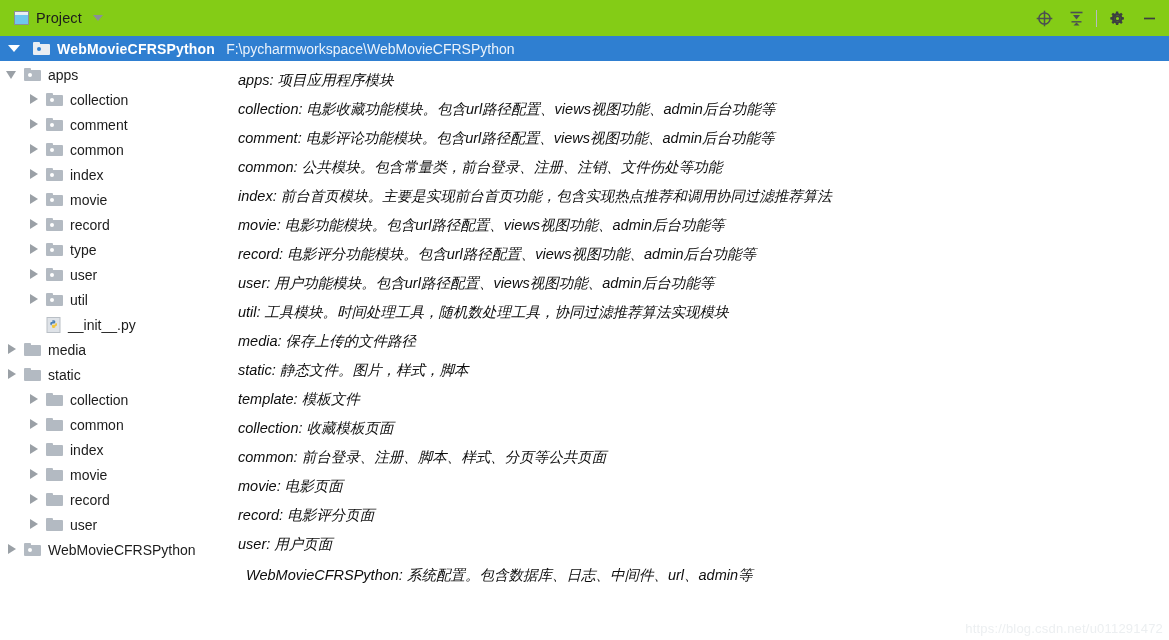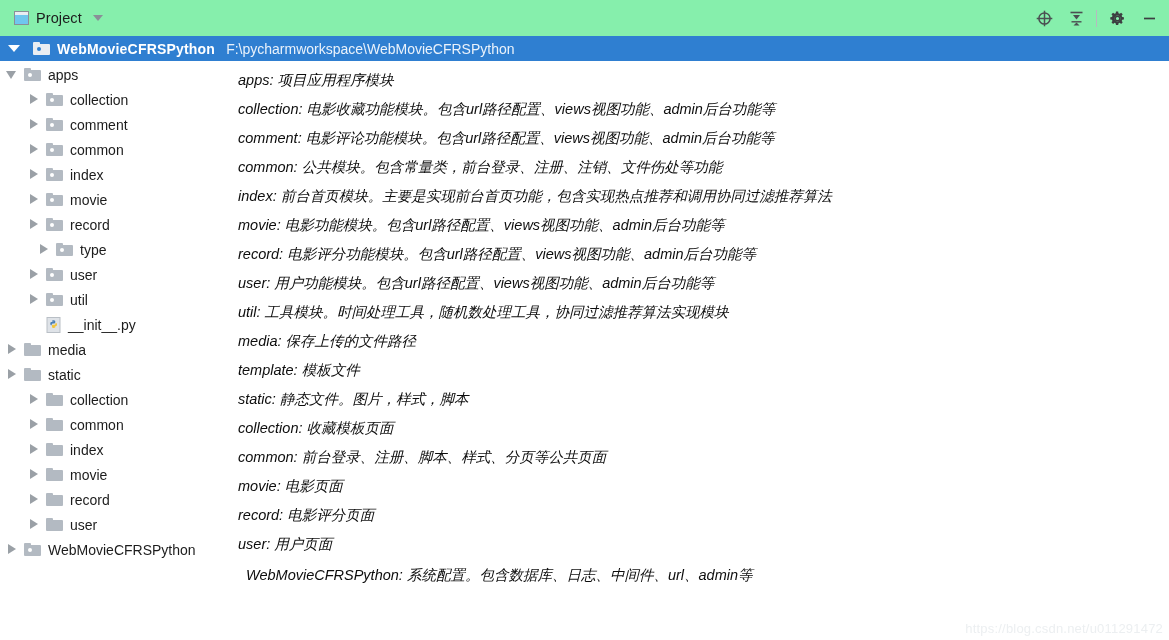--- a/index.html
+++ b/index.html
@@ -12,21 +12,21 @@
     height: 640px;
     overflow: hidden;
     font-family: "Liberation Sans", "DejaVu Sans", sans-serif;
     -webkit-font-smoothing: antialiased;
     position: relative;
   }
 
   
   .toolbar {
     height: 36px;
-    background: #86efac;
+    background: #84cc16;
     display: flex;
     align-items: center;
     position: relative;
     box-sizing: border-box;
   }
   .tool-tab {
     display: flex;
     align-items: center;
     gap: 7px;
     padding-left: 14px;
@@ -338,21 +338,21 @@
         <span class="lbl">movie</span>
       </div>
       <div class="row" style="padding-left: 28px;">
         <span class="arrow right"></span>
         <span class="fld dot">
           <span class="tab"></span>
           <span class="body"></span>
         </span>
         <span class="lbl">record</span>
       </div>
-      <div class="row" style="padding-left: 28px; margin-left: 10px;">
+      <div class="row" style="padding-left: 28px;">
         <span class="arrow right"></span>
         <span class="fld dot">
           <span class="tab"></span>
           <span class="body"></span>
         </span>
         <span class="lbl">type</span>
       </div>
       <div class="row" style="padding-left: 28px;">
         <span class="arrow right"></span>
         <span class="fld dot">
@@ -456,22 +456,22 @@
       <div class="desc">apps:  项目应用程序模块</div>
       <div class="desc">collection:  电影收藏功能模块。包含url路径配置、views视图功能、admin后台功能等</div>
       <div class="desc">comment:  电影评论功能模块。包含url路径配置、views视图功能、admin后台功能等</div>
       <div class="desc">common:  公共模块。包含常量类，前台登录、注册、注销、文件伤处等功能</div>
       <div class="desc">index:  前台首页模块。主要是实现前台首页功能，包含实现热点推荐和调用协同过滤推荐算法</div>
       <div class="desc">movie:  电影功能模块。包含url路径配置、views视图功能、admin后台功能等</div>
       <div class="desc">record:  电影评分功能模块。包含url路径配置、views视图功能、admin后台功能等</div>
       <div class="desc">user:  用户功能模块。包含url路径配置、views视图功能、admin后台功能等</div>
       <div class="desc">util:  工具模块。时间处理工具，随机数处理工具，协同过滤推荐算法实现模块</div>
       <div class="desc">media:  保存上传的文件路径</div>
+      <div class="desc">static:  静态文件。图片，样式，脚本</div>
       <div class="desc">template:  模板文件</div>
-      <div class="desc">static:  静态文件。图片，样式，脚本</div>
       <div class="desc">collection:  收藏模板页面</div>
       <div class="desc">common:  前台登录、注册、脚本、样式、分页等公共页面</div>
       <div class="desc">movie:  电影页面</div>
       <div class="desc">record:  电影评分页面</div>
       <div class="desc">user:  用户页面</div>
       <div class="desc indent gap">WebMovieCFRSPython:  系统配置。包含数据库、日志、中间件、url、admin等</div>
     </div>
 
   <div class="watermark">https://blog.csdn.net/u011291472</div>
 </div>

